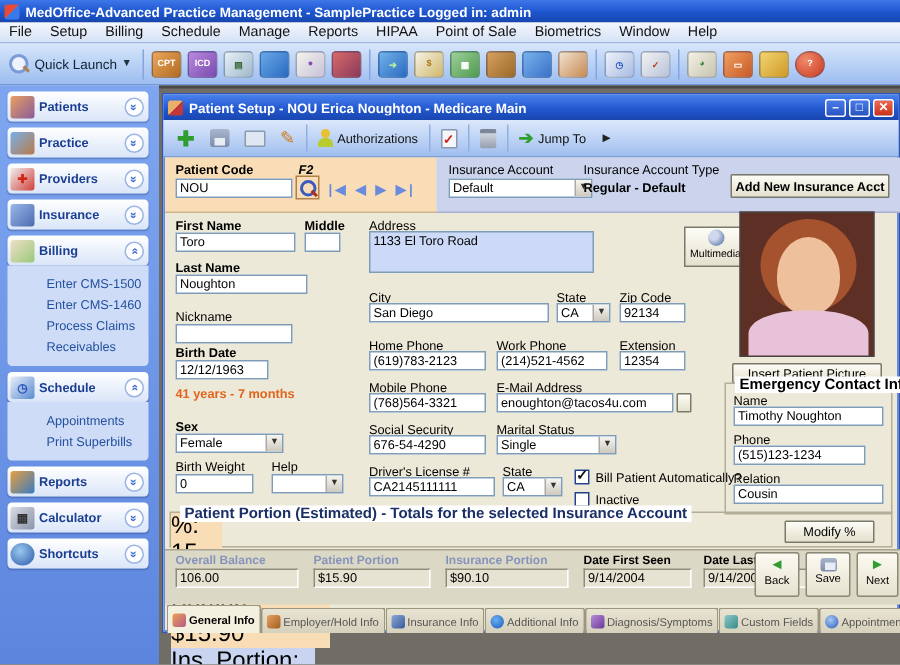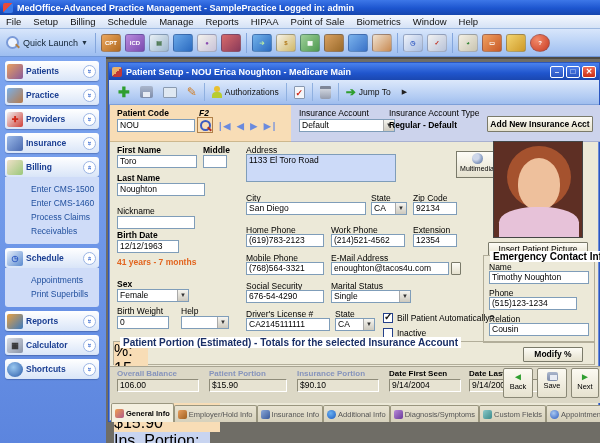--- a/index.html
+++ b/index.html
@@ -419,21 +419,21 @@
         <div class="slbl" style="left:5px;top:58px">Relation</div>
         <div class="inp" style="left:5px;top:67px;width:100px">Cousin</div>
       </div>
 
       <div class="fs" style="left:4px;top:278px;width:482px;height:24px">
         <div class="fs-legend" style="color:#1a2f66">Patient Portion (Estimated) - Totals for the selected Insurance Account</div>
         <div class="pbox" style="left:4px;top:6px;width:34px;background:#f8ddb6">%: 15</div>
         <div class="pbox" style="left:182px;top:6px;width:106px;background:#f8ddb6">Patient Portion: $15.90</div>
         <div class="pbox" style="left:330px;top:6px;width:96px;background:#c8d4f0">Ins. Portion: $90.10</div>
       </div>
-      <div class="btn" style="left:414px;top:284px;width:60px;height:15px;line-height:13px;font-weight:bold">Modify %</div>
+      <div class="btn" style="left:414px;top:284px;width:60px;height:15px;line-height:13px;font-weight:normal">Modify %</div>
 
       <div class="sumstrip"></div>
       <div class="sum-lbl" style="left:8px;top:306px">Overall Balance</div>
       <div class="sumbox" style="left:8px;top:316px;width:82px">106.00</div>
       <div class="sum-lbl" style="left:100px;top:306px">Patient Portion</div>
       <div class="sumbox" style="left:100px;top:316px;width:78px">$15.90</div>
       <div class="sum-lbl" style="left:188px;top:306px">Insurance Portion</div>
       <div class="sumbox" style="left:188px;top:316px;width:82px">$90.10</div>
       <div class="sum-lblk" style="left:280px;top:306px">Date First Seen</div>
       <div class="sumbox" style="left:280px;top:316px;width:72px">9/14/2004</div>

